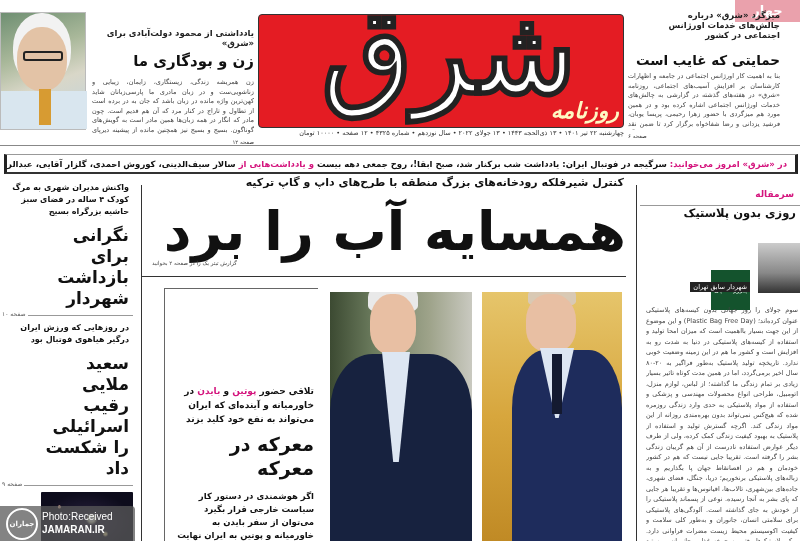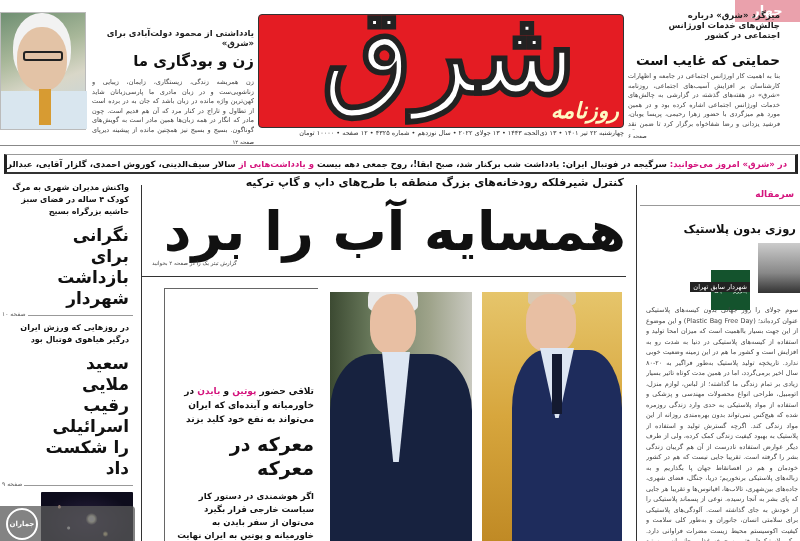--- a/index.html
+++ b/index.html
@@ -60,21 +60,21 @@
   .photo-putin { left: 482px; top: 292px; width: 140px; height: 249px; background: linear-gradient(180deg, #e6c56b 0%, #d7a63d 50%, #c08a25 100%); overflow: hidden; }
   .head { position: absolute; border-radius: 45% 45% 40% 40%; background: #e8bfa3; }
   .hair-w { position: absolute; border-radius: 50% 50% 20% 20%; background: #e9e9e9; }
   .jacket { position: absolute; background: #17223f; border-radius: 30% 30% 0 0; }
   .shirtv { position: absolute; background: #dde6f2; }
   .tie { position: absolute; background: #141a30; }
 
   
   .col-right { left: 640px; top: 185px; width: 160px; }
   .sarmaghale { font-size: 9px; color: #d4147d; font-weight: bold; text-align: right; padding: 4px 6px 6px 0; border-bottom: 1px solid #999; letter-spacing: 2px; }
-  .ed-title { font-size: 11.5px; font-weight: bold; text-align: right; margin-top: 16px; padding-right: 4px; }
+  .ed-title { font-size: 11.5px; font-weight: bold; text-align: right; margin-top: 0; padding-right: 4px; }
   .author-photo { position: absolute; left: 118px; top: 58px; width: 42px; height: 50px; background: linear-gradient(180deg, #ccc 0%, #888 60%, #333 100%); }
   .author-name { position: absolute; right: 50px; top: 85px; font-size: 6.5px; color: #fff; background: #14532d; padding: 16px 3px; }
   .author-role { position: absolute; right: 50px; top: 97px; font-size: 6.5px; color: #fff; background: #222; padding: 1px 3px; }
   .ed-body { position: absolute; left: 6px; top: 120px; width: 152px; font-size: 6.5px; line-height: 10.5px; color: #444; text-align: justify; }
   .right-bar { left: 636px; top: 185px; width: 1px; height: 356px; background: #333; }
 
   
   .watermark { left: 0; top: 506px; width: 135px; height: 35px; background: rgba(90,90,90,0.75); border-radius: 0 4px 0 0; }
   .wm-logo { position: absolute; left: 6px; top: 2px; width: 32px; height: 32px; border-radius: 50%; border: 2px solid #fff; color: #fff; font-size: 10px; text-align: center; line-height: 28px; font-weight: bold; }
   .wm-text { position: absolute; left: 42px; top: 4px; font-size: 10px; color: #fff; direction: ltr; text-align: left; line-height: 13px; font-family: "Liberation Sans", sans-serif; }
@@ -173,13 +173,17 @@
   <div class="sarmaghale">سرمقاله</div>
   <div class="ed-title">روزی بدون پلاستیک</div>
   <div class="author-photo"></div>
   <div class="author-name">پیروز حناچی</div>
   <div class="author-role">شهردار سابق تهران</div>
   <div class="ed-body" style="height:236px;overflow:hidden;">سوم جولای را روز جهانی بدون کیسه‌های پلاستیکی عنوان کرده‌اند؛ (Plastic Bag Free Day) و این موضوع از این جهت بسیار بااهمیت است که میزان امحا تولید و استفاده از کیسه‌های پلاستیکی در دنیا به شدت رو به افزایش است و کشور ما هم در این زمینه وضعیت خوبی ندارد. تاریخچه تولید پلاستیک به‌طور فراگیر به ۲۰-۸۰ سال اخیر برمی‌گردد، اما در همین مدت کوتاه تاثیر بسیار زیادی بر تمام زندگی ما گذاشته؛ از لباس، لوازم منزل، اتومبیل، طراحی انواع محصولات مهندسی و پزشکی و استفاده از مواد پلاستیکی به حدی وارد زندگی روزمره شده که هیچ‌کس نمی‌تواند بدون بهره‌مندی روزانه از این مواد زندگی کند. اگرچه گسترش تولید و استفاده از پلاستیک به بهبود کیفیت زندگی کمک کرده، ولی از طرف دیگر عوارض استفاده نادرست از آن هم گریبان زندگی بشر را گرفته است. تقریبا جایی نیست که هم در کشور خودمان و هم در اقصانقاط جهان پا بگذاریم و به زباله‌های پلاستیکی برنخوریم؛ دریا، جنگل، فضای شهری، جاده‌های بین‌شهری، تالاب‌ها، اقیانوس‌ها و تقریبا هر جایی که پای بشر به آنجا رسیده. نوعی از پسماند پلاستیکی را از خودش به جای گذاشته است. آلودگی‌های پلاستیکی برای سلامتی انسان، جانوران و به‌طور کلی سلامت و کیفیت اکوسیستم محیط زیست مضرات فراوانی دارد. میکروپلاستیک‌ها وقتی به چرخه غذایی جانوران و به تبع آن انسان وارد می‌شوند، ترکیبات سمی ایجاد می‌کنند و آلودگی منابع آبی، آب‌های زیرزمینی و آلودگی خاک از جمله مواردی</div>
 </div>
 
 <div class="abs watermark">
   <div class="wm-logo" style="font-size:7px;">جماران</div>
+  <div class="wm-text">
+    <div>Photo:Received</div>
+    <div style="font-weight:bold;">JAMARAN.IR</div>
+  </div>
 </div>
 
 </body></html>

